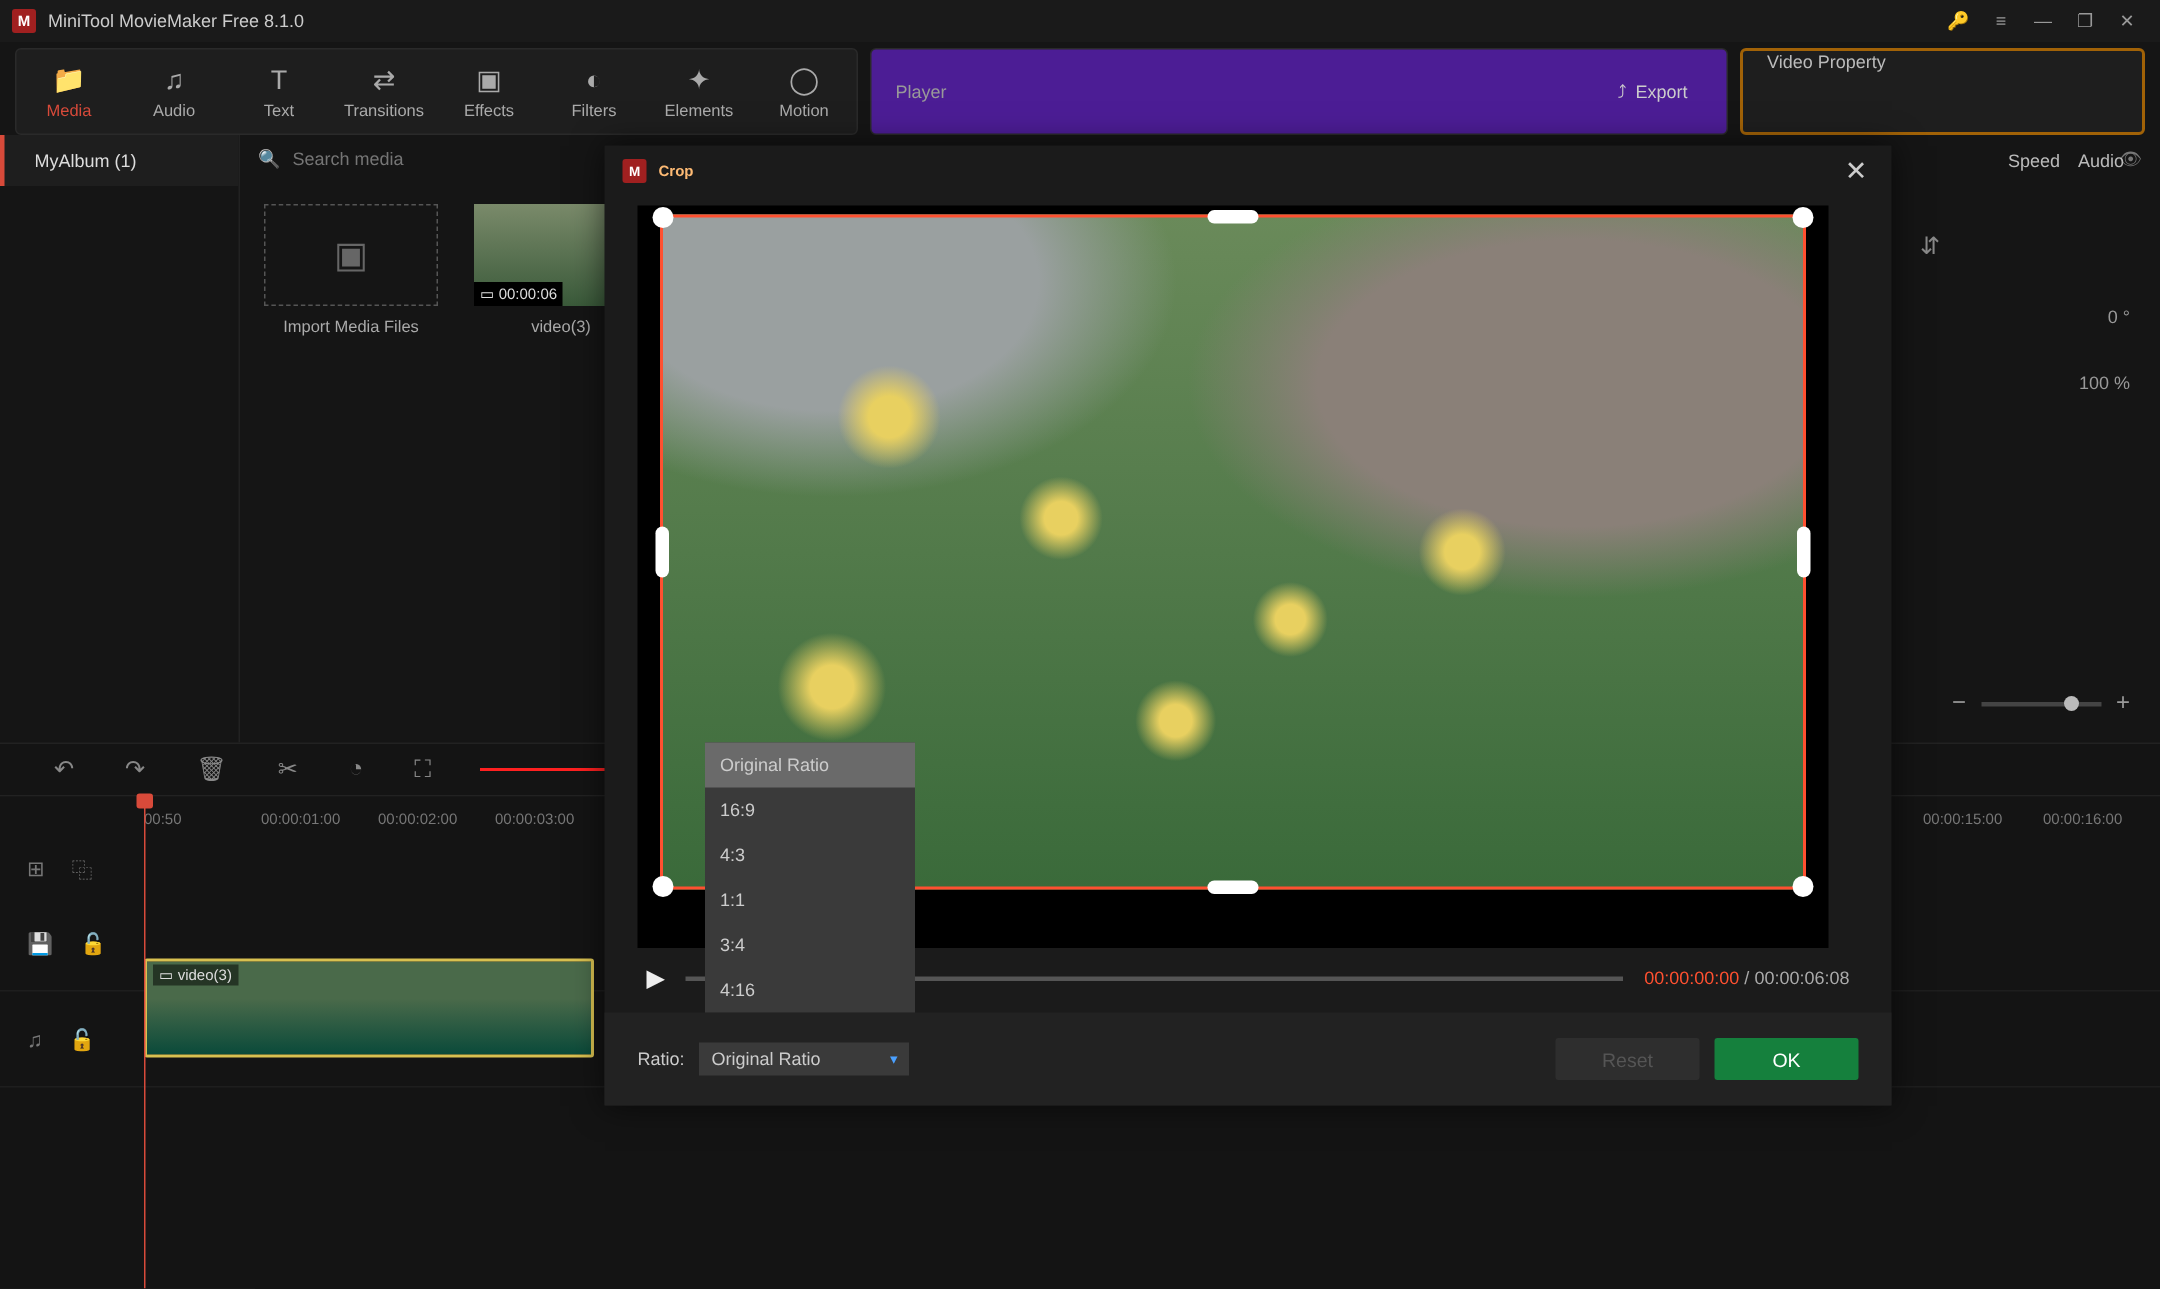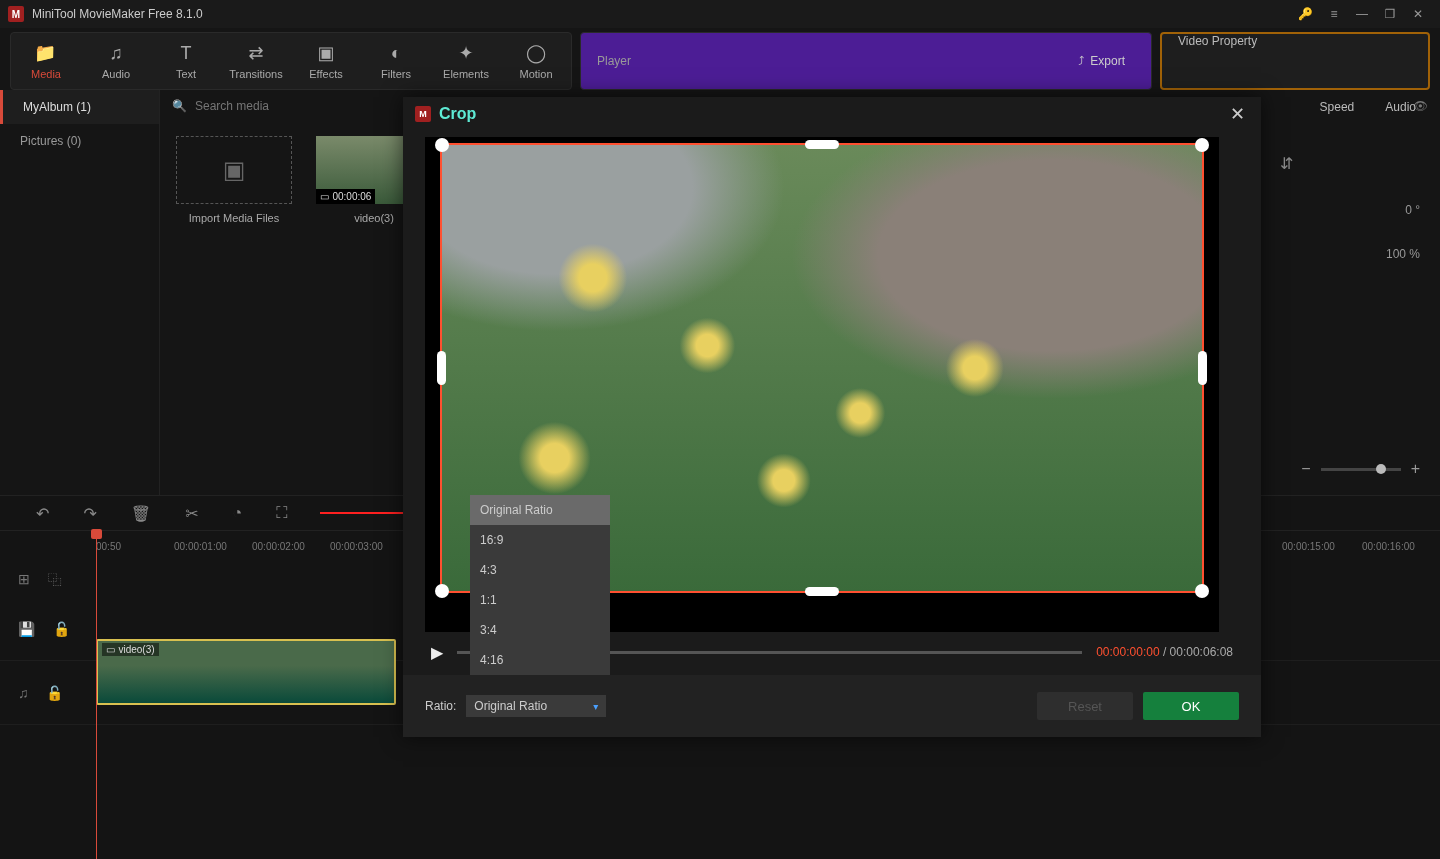--- a/index.html
+++ b/index.html
@@ -27,21 +27,21 @@
 .media-area{flex:1;background:#151515;position:relative}
 .searchbar{height:32px;display:flex;align-items:center;padding:0 12px;gap:8px;color:#777}
 .media-grid{display:flex;gap:20px;padding:14px}
 .media-tile{width:120px;display:flex;flex-direction:column;align-items:center;gap:8px}
 .import-box{width:116px;height:68px;border:1px dashed #555;display:flex;align-items:center;justify-content:center;color:#666;font-size:24px}
 .thumb{width:116px;height:68px;background:linear-gradient(#7a8a6a,#3a5a3a);position:relative}
 .thumb .dur{position:absolute;bottom:0;left:0;background:#000;color:#ddd;font-size:10px;padding:2px 4px;display:flex;align-items:center;gap:3px}
 .media-tile .cap{color:#aaa;font-size:11px}
 
 .right-panel{position:absolute;right:0;top:90px;width:180px}
-.right-tabs{display:flex;justify-content:flex-end;gap:31px;padding:10px 24px;color:#bbb;font-size:12px}
+.right-tabs{display:flex;justify-content:flex-end;gap:12px;padding:10px 24px;color:#bbb;font-size:12px}
 .right-rows{padding:30px 20px;display:flex;flex-direction:column;gap:30px}
 .right-row{display:flex;justify-content:space-between;align-items:center}
 .flip-icons{display:flex;gap:10px;color:#888;font-size:16px}
 
 .editbar{height:36px;display:flex;align-items:center;gap:34px;padding:0 36px;background:#141414;border-top:1px solid #222;border-bottom:1px solid #222;font-size:16px;color:#888}
 .editbar span{cursor:pointer}
 
 .arrow{position:absolute;left:320px;top:512px;color:#ff0000;font-size:20px;pointer-events:none}
 .arrow-line{width:100px;height:2px;background:#ff2020}
 .arrow-tip{position:absolute;right:-8px;top:-5px;width:0;height:0;border-left:10px solid #ff2020;border-top:6px solid transparent;border-bottom:6px solid transparent}
@@ -56,21 +56,21 @@
 .tl-zoom .knob{position:absolute;left:55px;top:-4px;width:10px;height:10px;background:#bbb;border-radius:50%}
 .tl-row{height:64px;display:flex;align-items:center;border-bottom:1px solid #1e1e1e}
 .tl-icons{width:96px;display:flex;align-items:center;gap:18px;padding-left:18px;color:#777;font-size:14px}
 .tl-markers{height:36px;display:flex;align-items:center}
 .clip{position:absolute;left:96px;top:108px;width:300px;height:66px;border:2px solid #d8c050;background:linear-gradient(#4a6a4a 40%,#0a4a3a);border-radius:2px}
 .clip .label{position:absolute;top:2px;left:4px;background:rgba(0,0,0,.5);color:#ddd;font-size:10px;padding:1px 4px;display:flex;align-items:center;gap:3px}
 
 .modal{position:absolute;left:403px;top:97px;width:858px;height:640px;background:#1b1b1b;box-shadow:0 0 20px rgba(0,0,0,.6);display:flex;flex-direction:column}
 .m-header{height:34px;display:flex;align-items:center;padding:0 12px;gap:8px}
 .m-header .mlogo{width:16px;height:16px;background:#a02020;border-radius:2px;display:flex;align-items:center;justify-content:center;color:#fff;font-size:9px;font-weight:bold}
-.m-header .mtitle{color:#5eead4;font-weight:bold;font-size:16px;flex:1}
+.m-header .mtitle{color:#fdba74;font-weight:bold;font-size:10px;flex:1}
 .m-header .mclose{color:#ccc;font-size:18px;cursor:pointer;padding:4px}
 .m-canvas{flex:1;position:relative;padding:6px 22px 0;display:flex;flex-direction:column}
 .crop-stage{width:794px;height:495px;background:#000;position:relative}
 .crop-img{position:absolute;left:15px;top:6px;right:15px;height:450px;background:#5a7a4a;overflow:hidden}
 .veg{position:absolute;inset:0;background:
  radial-gradient(circle at 20% 30%,#e8d060 2%,transparent 5%),
  radial-gradient(circle at 35% 45%,#e8d060 2%,transparent 5%),
  radial-gradient(circle at 55% 60%,#e8d060 2%,transparent 5%),
  radial-gradient(circle at 70% 50%,#e8d060 2%,transparent 5%),
  radial-gradient(circle at 15% 70%,#e8d060 2%,transparent 5%),
@@ -159,21 +159,20 @@
     </div>
   </div>
   <div class="vprop">
     <span>Video Property</span>
   </div>
 </div>
 
 <div class="content">
   <div class="sidebar">
     <div class="side-item active">MyAlbum (1)</div>
-    <div class="side-item">Pictures (0)</div>
   </div>
   <div class="media-area">
     <div class="searchbar">
       <span>🔍</span>
       <input style="background: none; border: none; color: rgb(153, 153, 153); outline: none; font-size: 12px;" placeholder="Search media">
       <span style="flex:1"></span>
       <span>👁</span>
     </div>
     <div class="media-grid">
       <div class="media-tile">

